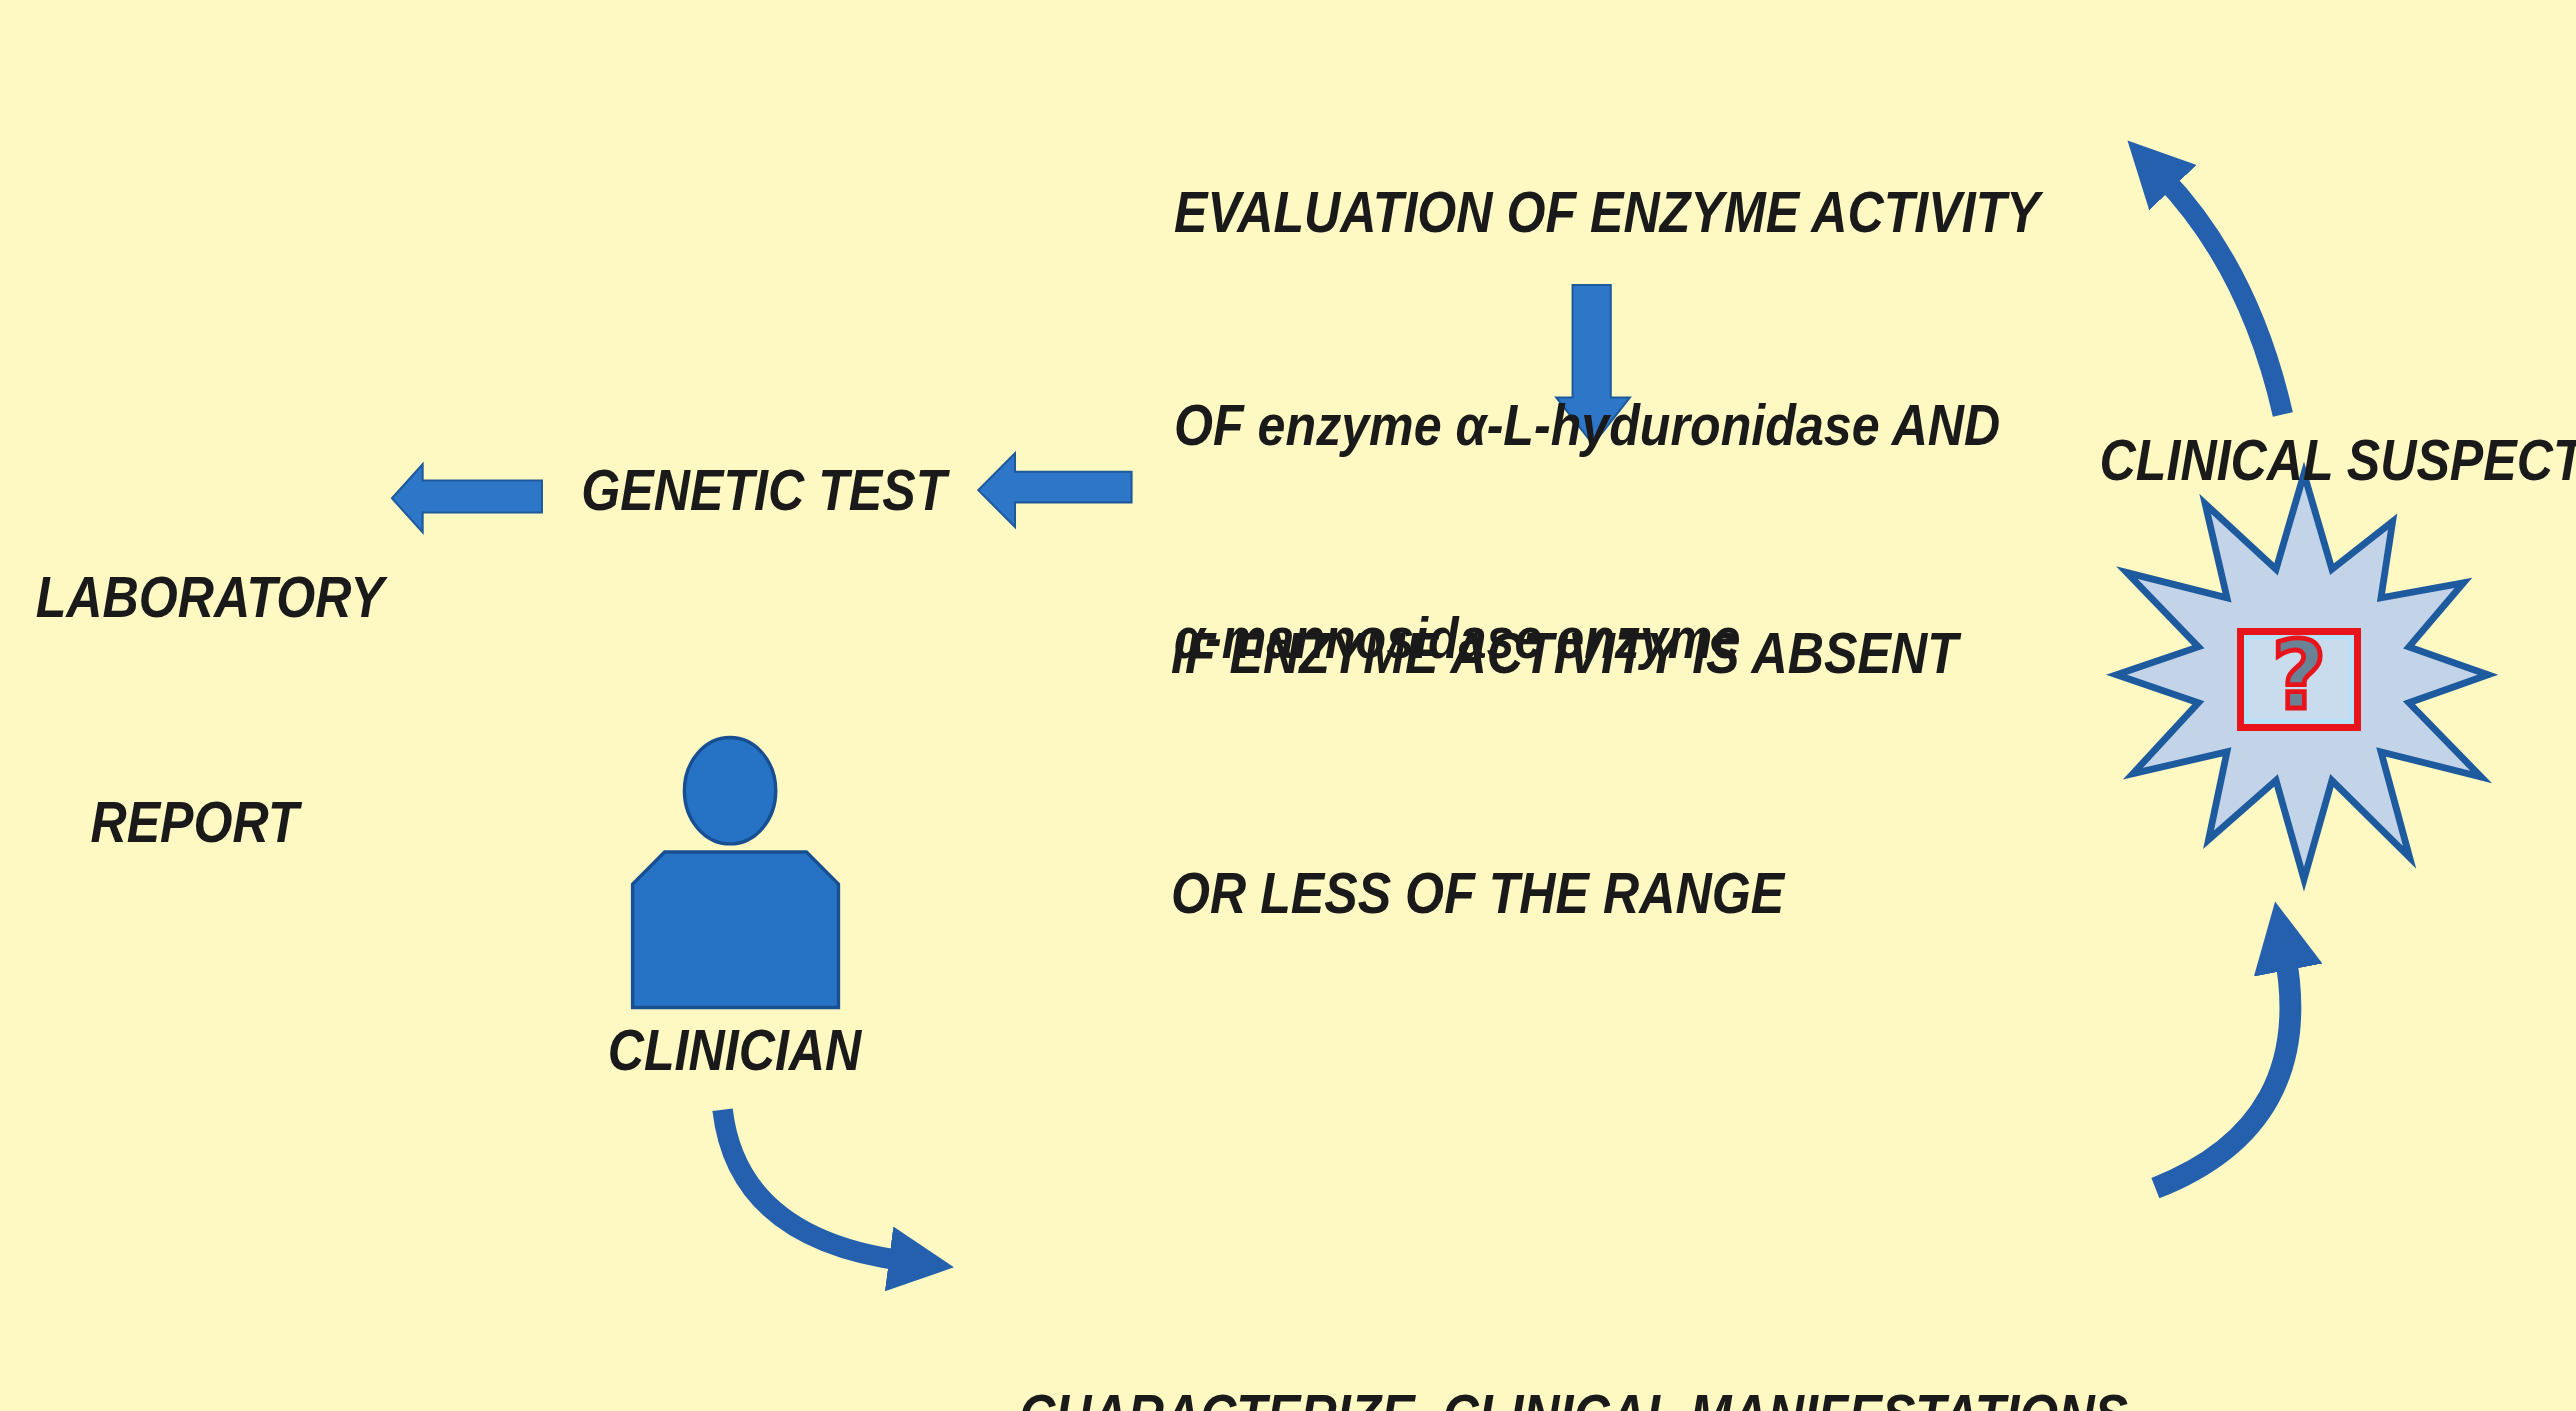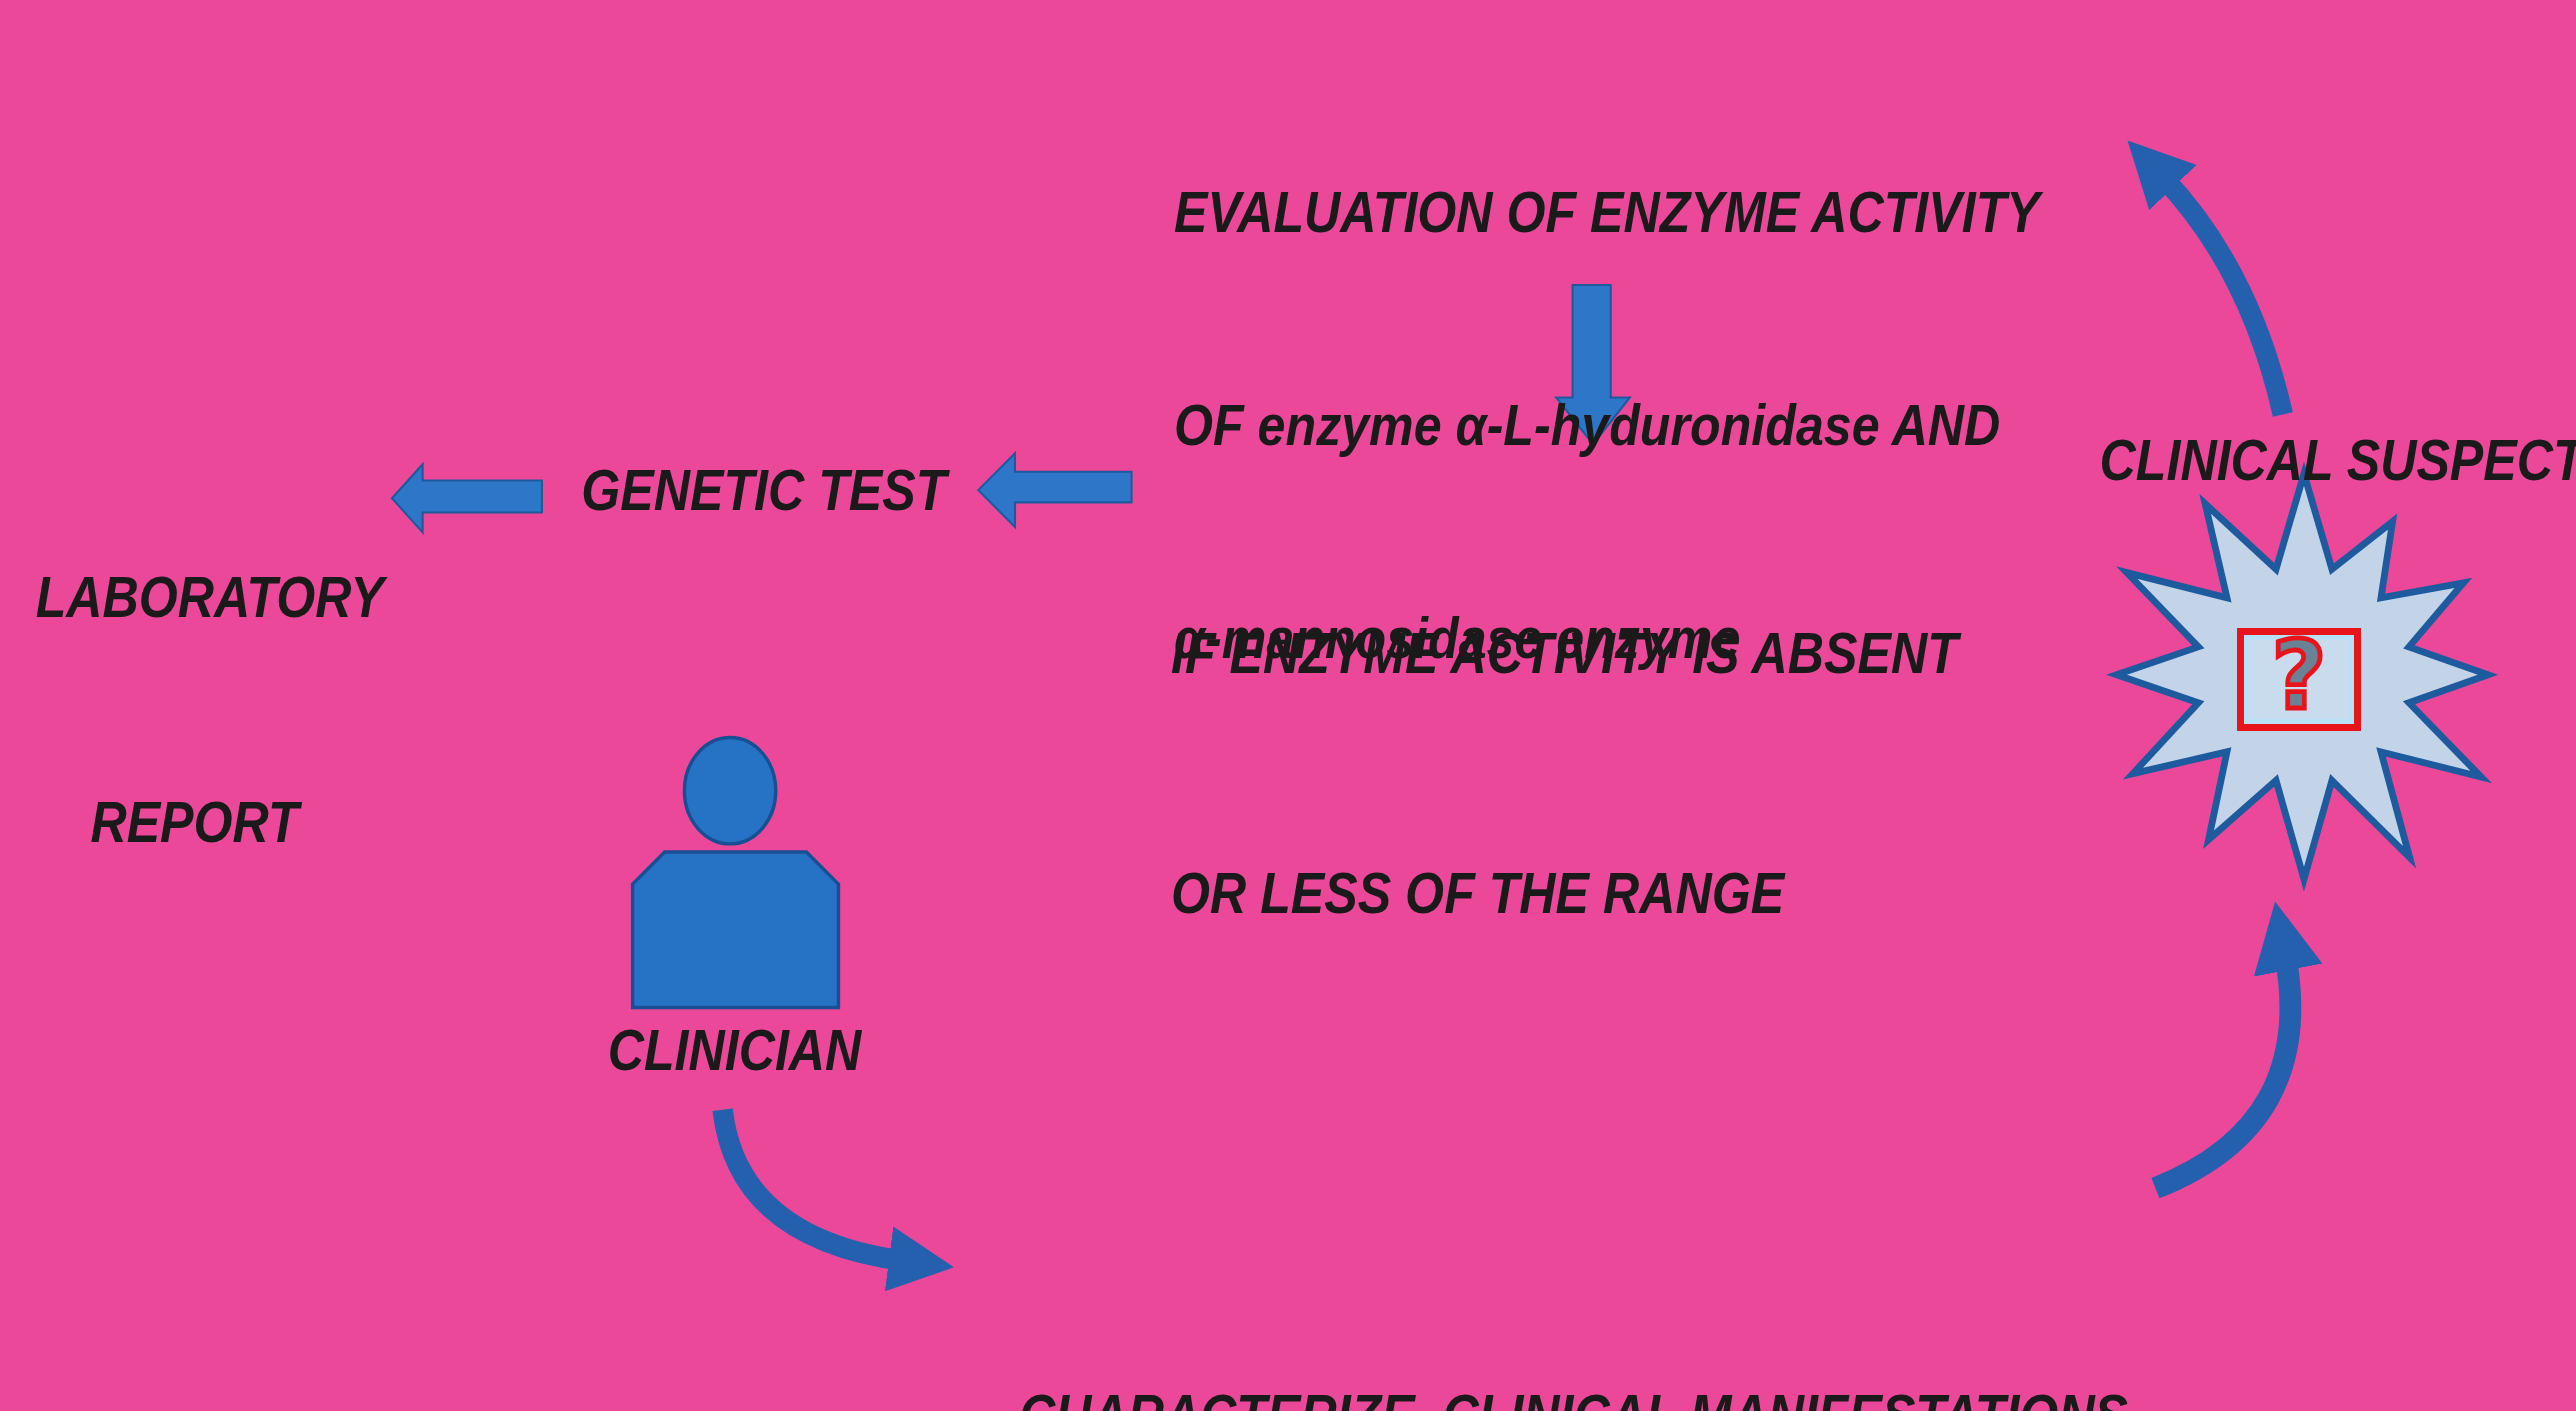--- a/index.html
+++ b/index.html
@@ -1,20 +1,20 @@
 <!DOCTYPE html>
 <html style="font-size:11px"><head>
 <meta charset="utf-8">
 <style>
   html, body { margin: 0; padding: 0; background: #ffffff; }
   .canvas {
     position: relative;
     width: 2576px;
     height: 1411px;
-    background: #ec4899;
+    background: #fef9c3;
     overflow: hidden;
     font-family: "Liberation Sans", sans-serif;
   }
   svg.shapes {
     position: absolute;
     left: 0; top: 0;
     width: 2576px; height: 1411px;
   }
   .lbl {
     position: absolute;

